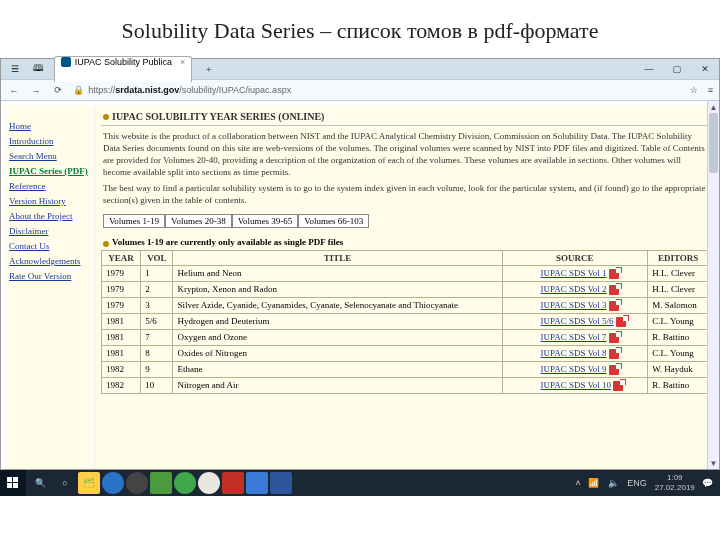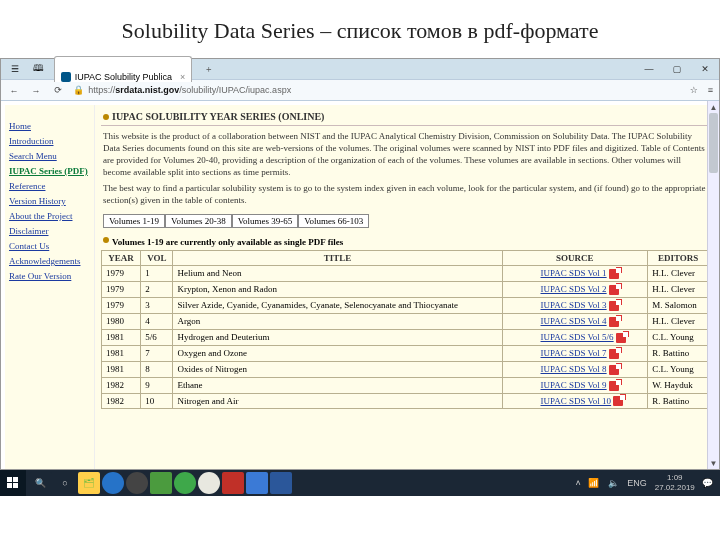--- a/index.html
+++ b/index.html
@@ -3,41 +3,41 @@
 <meta charset="utf-8">
 <style>
   * { box-sizing: border-box; margin: 0; padding: 0; }
   body { font-family: "Segoe UI", Arial, sans-serif; background: #fff; width: 720px; height: 540px; overflow: hidden; }
   .slide-title { font-family: "Times New Roman", serif; font-size: 22px; text-align: center; padding: 18px 0 14px; color: #222; }
   .browser { border: 1px solid #999; background: #cfe0eb; font-size: 9px; }
   .titlebar { display: flex; align-items: center; height: 20px; background: #cfe0eb; }
   .titlebar .left { display: flex; align-items: center; gap: 6px; padding-left: 6px; }
   .titlebar .win-ctrl { margin-left: auto; display: flex; }
   .titlebar .win-ctrl span { width: 28px; height: 20px; display: inline-flex; align-items: center; justify-content: center; color: #333; }
-  .tab { background: #fff; border: 1px solid #aaa; border-bottom: none; height: 26px; display: inline-flex; align-items: flex-end; padding: 0 6px; gap: 4px; border-radius: 3px 3px 0 0; }
+  .tab { background: #fff; border: 1px solid #aaa; border-bottom: none; height: 26px; display: inline-flex; align-items: flex-start; padding: 0 6px; gap: 4px; border-radius: 3px 3px 0 0; }
   .tab-icon { width: 10px; height: 10px; background: #058; border-radius: 2px; }
   .plus-tab { padding: 0 6px; color: #555; }
   .addrbar { display: flex; align-items: center; height: 22px; background: #f5f9fc; border-top: 1px solid #bcd; border-bottom: 1px solid #bcd; padding: 0 6px; gap: 8px; color: #444; }
   .addrbar .navbtn { width: 14px; text-align: center; }
   .url { flex: 1; display: flex; align-items: center; gap: 4px; }
   .url .lock { font-size: 9px; }
   .url-text { color: #666; }
   .url-text b { color: #111; }
   .addrbar .right-icons { display: flex; gap: 10px; }
   .page-viewport { background: #fff; height: 368px; overflow: hidden; position: relative; }
   .page { display: flex; background: #fff; padding: 4px 4px 0; height: 100%; }
   .sidebar { width: 90px; background: #fffde9; padding: 14px 4px; border-right: 1px solid #eee; }
   .sidebar a { display: block; color: #1b3aa0; text-decoration: underline; font-size: 9px; line-height: 15px; font-family: "Times New Roman", serif; }
   .sidebar a.active { color: #0a7a3b; font-weight: bold; }
   .main { flex: 1; background: #fffde9; padding: 4px 6px; font-family: "Times New Roman", serif; }
   .main-title { background: #fffde9; font-size: 10px; font-weight: bold; color: #333; border-bottom: 1px solid #cbb; padding: 2px 2px 3px; display: flex; align-items: center; gap: 3px;}
   .intro { font-size: 9px; color: #333; line-height: 12px; padding: 4px 2px 6px; }
   .vol-tabs { display: flex; gap: 0; margin: 2px 0 6px 2px; }
   .vol-tabs span { border: 1px solid #888; padding: 1px 5px; font-size: 9px; background: #fff; text-align: center; }
-  .table-note { font-size: 9px; font-weight: bold; padding: 3px 2px; display:flex; align-items:flex-start; gap:3px;}
+  .table-note { font-size: 9px; font-weight: bold; padding: 3px 2px; display:flex; align-items:flex-end; gap:3px;}
   table.data { width: 100%; border-collapse: collapse; font-size: 9px; background: #fffde9;}
   table.data th, table.data td { border: 1px solid #b8b090; padding: 2px 4px; text-align: left; vertical-align: top; }
   table.data th { text-align: center; background: #fffde9; font-weight: bold; color: #333;}
   .source-link { color: #1b3aa0; text-decoration: underline; margin-left: 34px; }
   .pdf-ico { display: inline-block; width: 10px; height: 10px; background: #d33; position: relative; margin-left: 2px; vertical-align: middle; border-radius:1px;}
   .pdf-ico::after { content:""; position:absolute; top:-2px; right:-3px; width:5px; height:5px; background:#fff; border:1px solid #d33; border-left:none; border-bottom:none;}
   .dot { width:6px;height:6px;background:#b80;border-radius:50%;display:inline-block;}
   .scrollbar { position:absolute; right:0; top:0; bottom:0; width:12px; background:#eef; border-left:1px solid #ccd;}
   .scroll-thumb { position:absolute; top:12px; left:1px; right:1px; height:60px; background:#c2c8d0; border-radius:2px;}
   .scroll-arrow { position:absolute; left:0;right:0; height:12px; display:flex;align-items:center;justify-content:center;font-size:8px;color:#555;}
@@ -160,27 +160,20 @@
                 <td>H.L. Clever</td>
               </tr>
               <tr>
                 <td>1979</td>
                 <td>3</td>
                 <td>Silver Azide, Cyanide, Cyanamides, Cyanate, Selenocyanate and Thiocyanate</td>
                 <td><span class="source-link">IUPAC SDS Vol 3</span><span class="pdf-ico"></span></td>
                 <td>M. Salomon</td>
               </tr>
               <tr>
-                <td>1980</td>
-                <td>4</td>
-                <td>Argon</td>
-                <td><span class="source-link">IUPAC SDS Vol 4</span><span class="pdf-ico"></span></td>
-                <td>H.L. Clever</td>
-              </tr>
-              <tr>
                 <td>1981</td>
                 <td>5/6</td>
                 <td>Hydrogen and Deuterium</td>
                 <td><span class="source-link">IUPAC SDS Vol 5/6</span><span class="pdf-ico"></span></td>
                 <td>C.L. Young</td>
               </tr>
               <tr>
                 <td>1981</td>
                 <td>7</td>
                 <td>Oxygen and Ozone</td>

